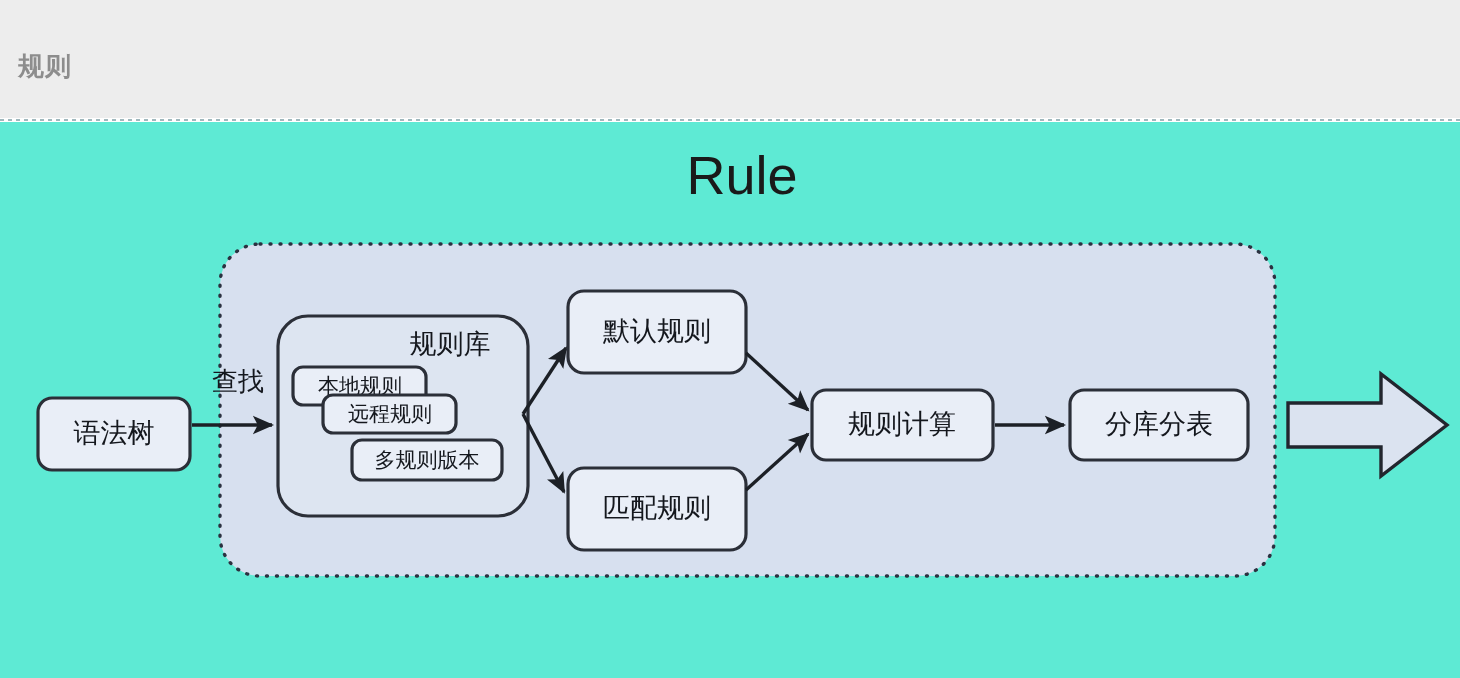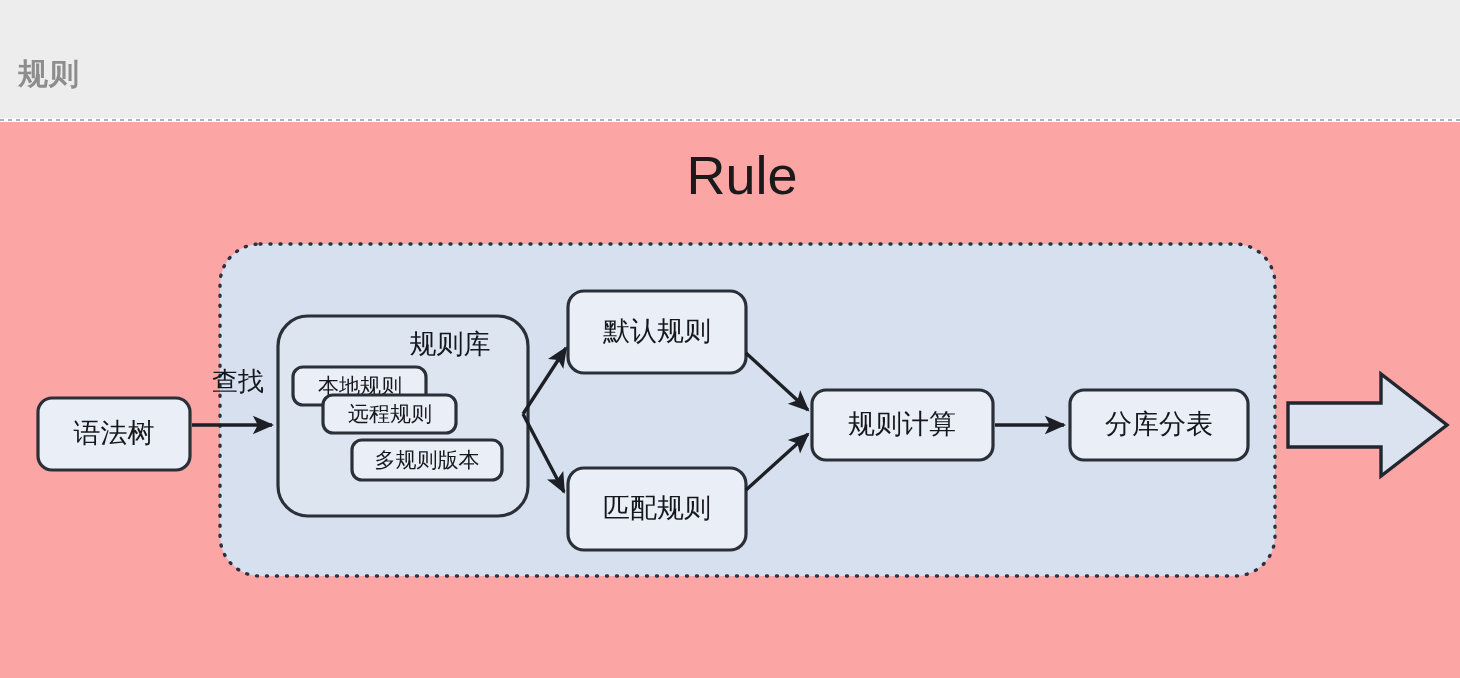--- a/index.html
+++ b/index.html
@@ -26,22 +26,22 @@
     left: 0;
     top: 0;
     width: 1460px;
     height: 118px;
     background: #ededed;
     box-sizing: border-box;
   }
   #header-title {
     position: absolute;
     left: 18px;
-    top: 56px;
-    font-size: 30px;
+    top: 48px;
+    font-size: 26px;
     font-weight: bold;
     color: #8d8d8d;
     letter-spacing: 1px;
     line-height: 36px;
     white-space: nowrap;
   }
   #header-divider {
     position: absolute;
     left: 0;
     top: 118px;
@@ -55,21 +55,21 @@
     background-position: 0 1px;
     background-size: 100% 2px;
     background-repeat: repeat-x;
   }
   #content-area {
     position: absolute;
     left: 0;
     top: 122px;
     width: 1460px;
     height: 556px;
-    background: #fca5a5;
+    background: #5eead4;
   }
   
   #diagram-svg {
     position: absolute;
     left: 0;
     top: 0;
     width: 1460px;
     height: 556px;
     display: block;
   }

